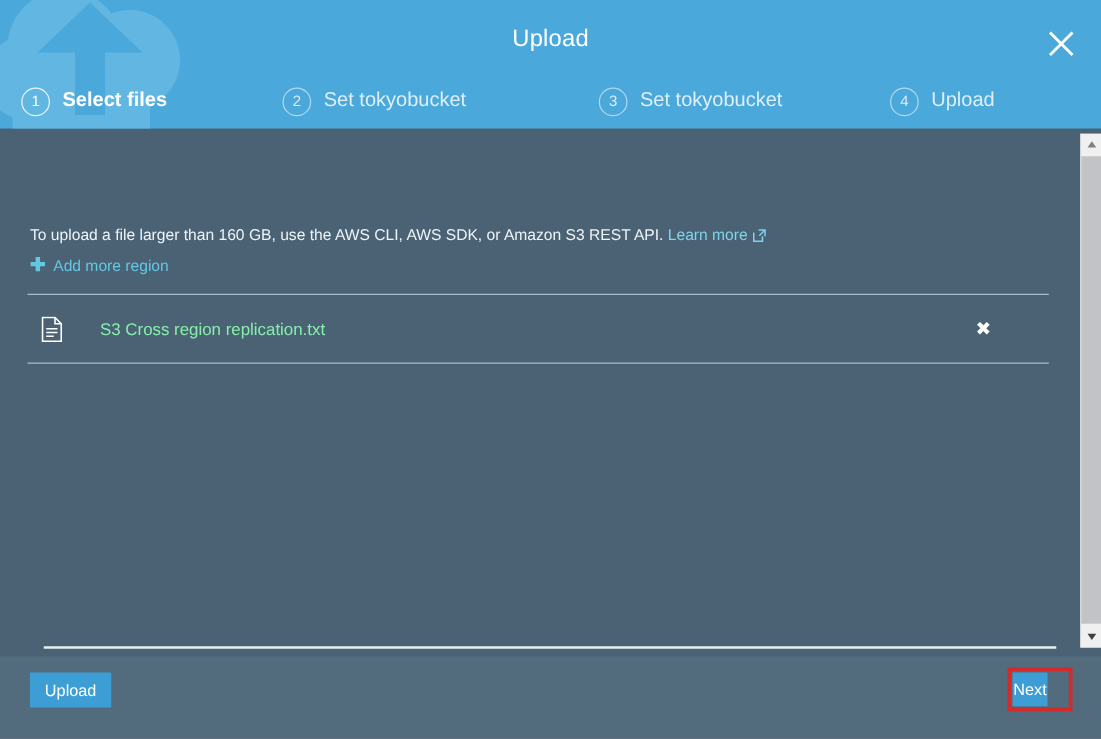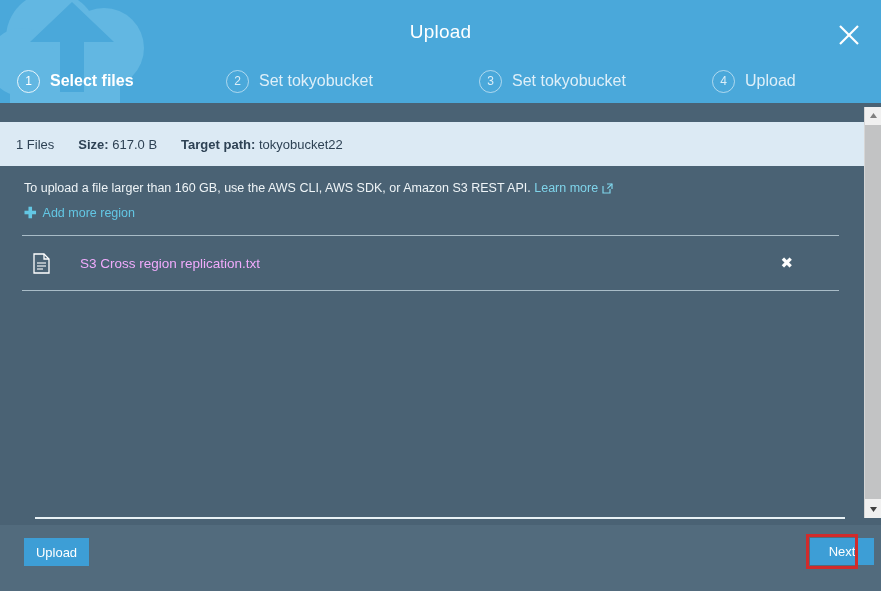--- a/index.html
+++ b/index.html
@@ -180,21 +180,21 @@
   }
   .file-icon {
     width: 34px;
     margin-left: 2px;
     display: flex;
     justify-content: center;
     flex: none;
   }
   .file-text { margin-left: 22px; }
   .file-name {
-    color: #f0abfc;
+    color: #86efac;
     font-size: 13.5px;
     line-height: 17px;
     text-align: center;
   }
   .file-size {
     color: #ffffff;
     font-size: 11px;
     font-weight: bold;
     line-height: 14px;
     margin-top: 1px;
@@ -274,21 +274,21 @@
   }
   .btn-upload {
     left: 24px;
     top: 13px;
     width: 65px;
     height: 28px;
   }
   .btn-next {
     left: 810px;
     top: 13px;
-    width: 64px;
+    width: 28px;
     height: 27px;
   }
   .next-highlight {
     position: absolute;
     left: 806px;
     top: 9px;
     width: 52px;
     height: 35px;
     border: 3px solid #d12b2b;
     box-sizing: border-box;
@@ -341,31 +341,20 @@
       <div class="step step4 inactive">
         <div class="step-circle">4</div>
         <div class="step-label">Upload</div>
       </div>
 
     </div>
   </div>
 
   <div class="strip"></div>
 
-  <div class="infobar">
-    <div class="seg">1 Files</div>
-    <div class="seg">
-      <b>Size:</b>
-      <span>617.0 B</span>
-    </div>
-    <div class="seg">
-      <b>Target path:</b>
-      <span>tokyobucket22</span>
-    </div>
-  </div>
 
   <div class="content">
 
     <div class="hint">
       <span>To upload a file larger than 160 GB, use the AWS CLI, AWS SDK, or Amazon S3 REST API.</span>
       <a><span>Learn more</span><span class="ext-icon"><svg width="11" height="11" viewBox="0 0 11 11">
               <path d="M1 3 L1 10 L8 10 L8 6" fill="none" stroke="#7fd4ea" stroke-width="1.2"></path>
               <path d="M5 1 L10 1 L10 6" fill="none" stroke="#7fd4ea" stroke-width="1.2"></path>
               <line x1="10" y1="1" x2="5.4" y2="5.6" stroke="#7fd4ea" stroke-width="1.2"></line>
             </svg></span></a>

